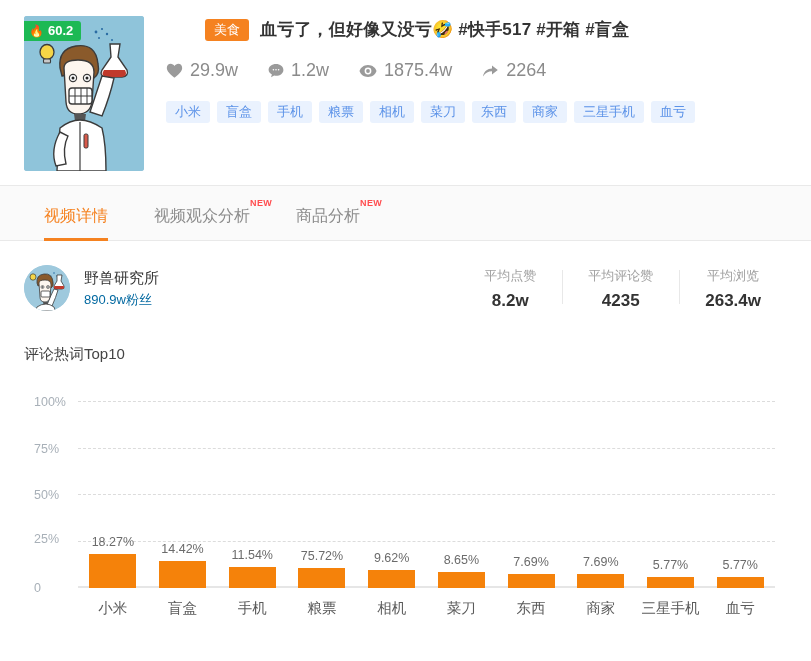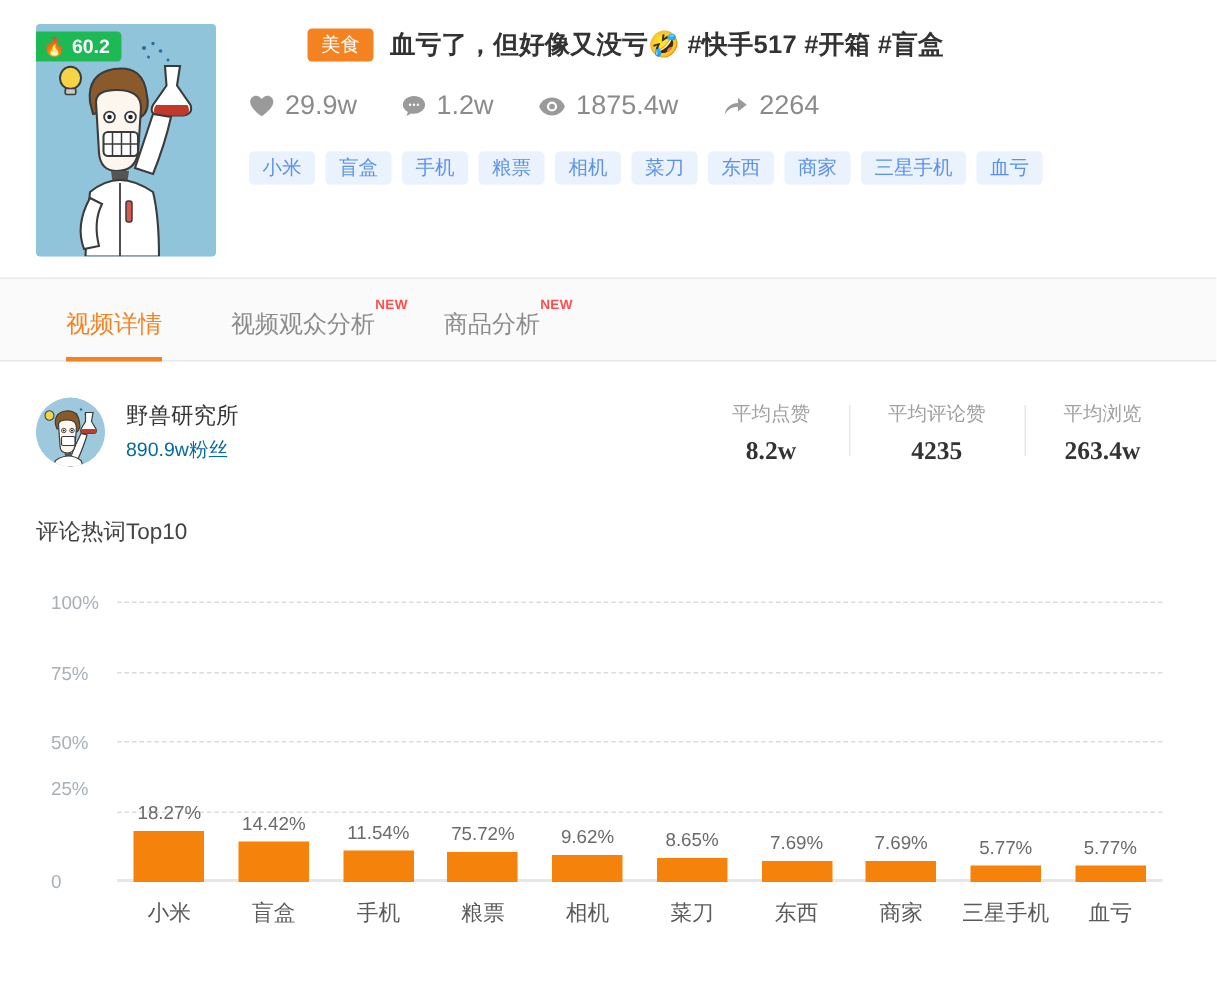--- a/index.html
+++ b/index.html
@@ -147,21 +147,21 @@
 
   .metrics { margin-left: auto; display: flex; align-items: center; }
   .metric { text-align: center; padding: 0 26px; position: relative; }
   .metric + .metric::before {
     content: "";
     position: absolute; left: 0; top: 4px;
     width: 1px; height: 34px;
     background: #e8e8e8;
   }
   .metric-label { font-size: 13px; color: #a0a0a0; line-height: 19px; }
-  .metric-value { font-size: 17px; font-weight: bold; color: #333; margin-top: 6px; font-family: Liberation Serif, serif; }
+  .metric-value { font-size: 17px; font-weight: bold; color: #333; margin-top: 6px; }
 
   
   .chart-title {
     font-size: 15px;
     color: #444;
     margin-top: 34px;
   }
   .chart-box {
     position: relative;
     margin-top: 38px;
@@ -408,21 +408,21 @@
     <div class="chart-area">
       <div id="grid-layer">
           <div class="grid-line base" style="bottom: 0%;"></div>
           <div class="grid-line" style="bottom: 25%;"></div>
           <div class="grid-line" style="bottom: 50%;"></div>
           <div class="grid-line" style="bottom: 75%;"></div>
           <div class="grid-line" style="bottom: 100%;"></div>
         </div>
       <div id="ylabel-layer">
           <div class="y-label" style="bottom: 0%; margin-bottom: 0px; top: auto; transform: translateY(50%); left: -44px;">0</div>
-          <div class="y-label" style="bottom: 25%; margin-bottom: 16px; top: auto; transform: translateY(50%); left: -44px;">25%</div>
+          <div class="y-label" style="bottom: 25%; margin-bottom: 3px; top: auto; transform: translateY(50%); left: -44px;">25%</div>
           <div class="y-label" style="bottom: 50%; margin-bottom: 0px; top: auto; transform: translateY(50%); left: -44px;">50%</div>
           <div class="y-label" style="bottom: 75%; margin-bottom: 0px; top: auto; transform: translateY(50%); left: -44px;">75%</div>
           <div class="y-label" style="bottom: 100%; margin-bottom: 0px; top: auto; transform: translateY(50%); left: -44px;">100%</div>
         </div>
       <div class="bars" id="bars-layer">
           <div class="bar-col">
             <div class="bar-val">18.27%</div>
             <div class="bar" style="height: 18.27%; background: rgb(245, 130, 10);"></div>
             <div class="x-label">小米</div>
           </div>

